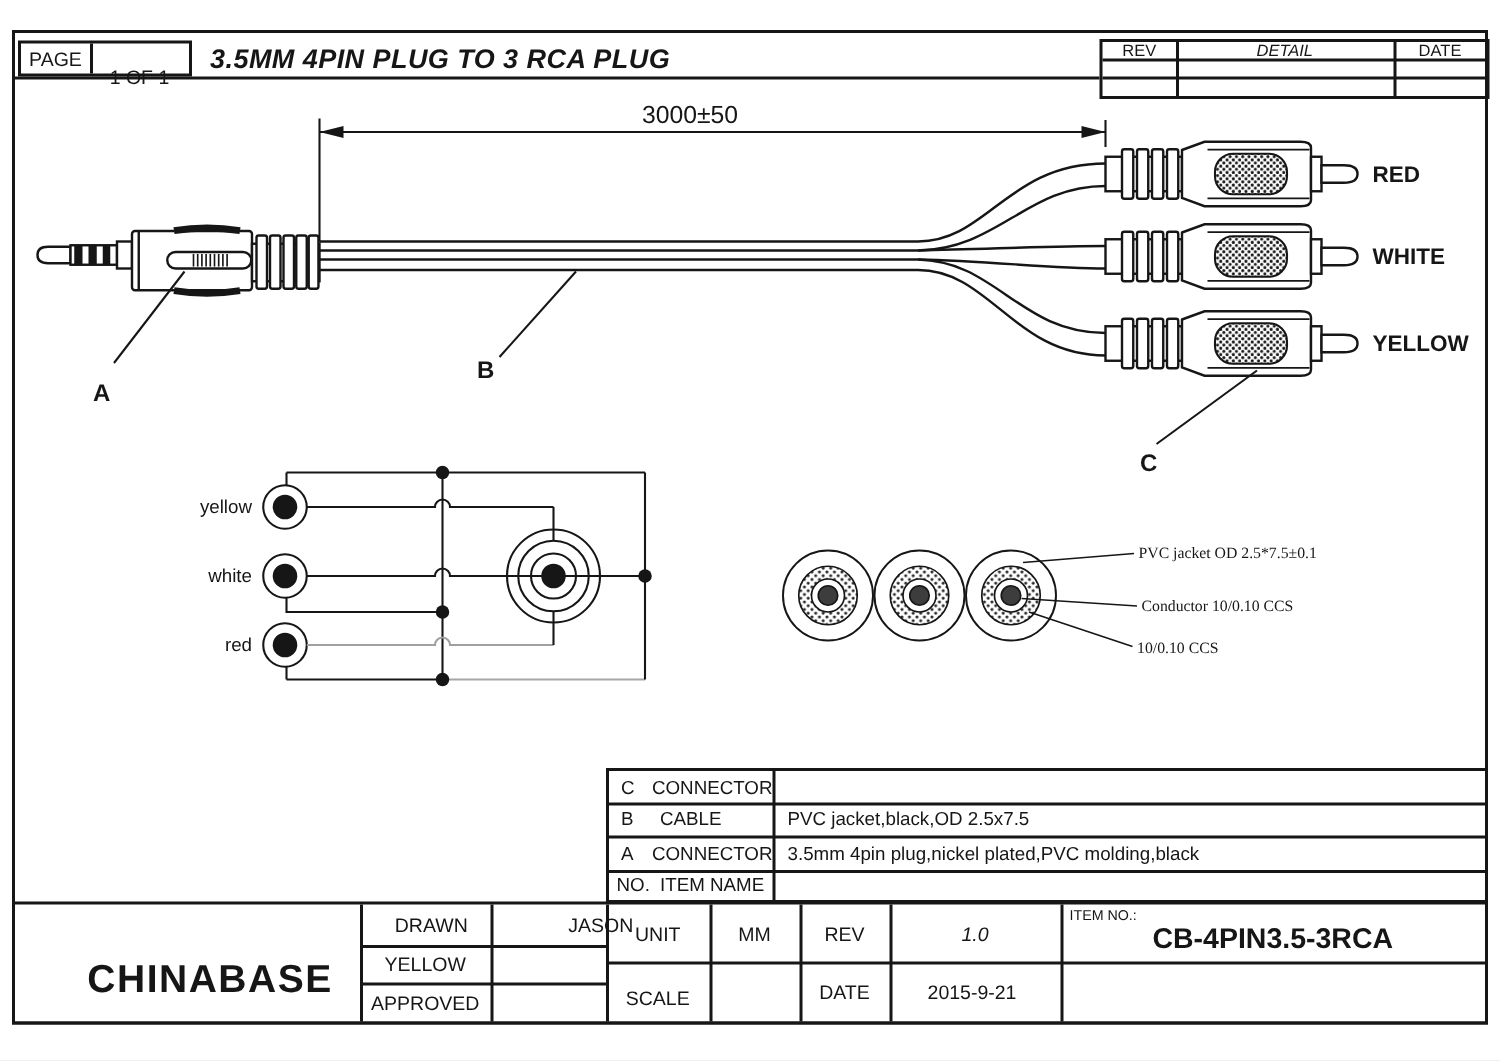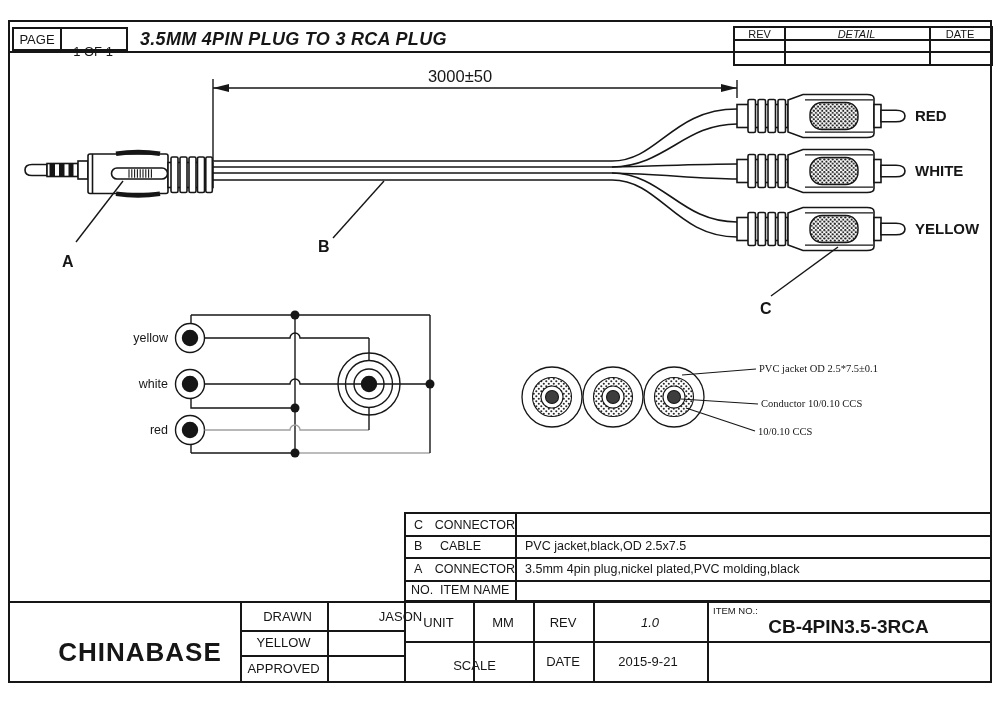--- a/index.html
+++ b/index.html
@@ -248,21 +248,21 @@
     <div class="cell" style="left:230px;top:27px;width:87px;height:25px;">YELLOW</div>
     <div class="cell" style="left:317px;top:27px;width:77px;height:25px;"></div>
     <div class="cell" style="left:230px;top:52px;width:87px;height:26px;">APPROVED</div>
     <div class="cell" style="left:317px;top:52px;width:77px;height:26px;"></div>
 
     <div class="cell" style="left:394px;top:0;width:69px;height:38px;">UNIT</div>
     <div class="cell" style="left:463px;top:0;width:60px;height:38px;">MM</div>
     <div class="cell" style="left:523px;top:0;width:60px;height:38px;">REV</div>
     <div class="cell" style="left:583px;top:0;width:114px;height:38px;font-style:italic;">1.0</div>
 
-    <div class="cell" style="left:394px;top:38px;width:69px;height:48px;margin-left:36px;">SCALE</div>
+    <div class="cell" style="left:394px;top:38px;width:69px;height:48px;">SCALE</div>
     <div class="cell" style="left:463px;top:38px;width:60px;height:40px;"></div>
     <div class="cell" style="left:523px;top:38px;width:60px;height:40px;">DATE</div>
     <div class="cell" style="left:583px;top:38px;width:110px;height:40px;">2015-9-21</div>
 
     <div class="abs" style="left:697px;top:0;width:283px;height:38px;">
       <div class="item-label">ITEM NO.:</div>
       <div class="item-value">CB-4PIN3.5-3RCA</div>
     </div>
   </div>
 

